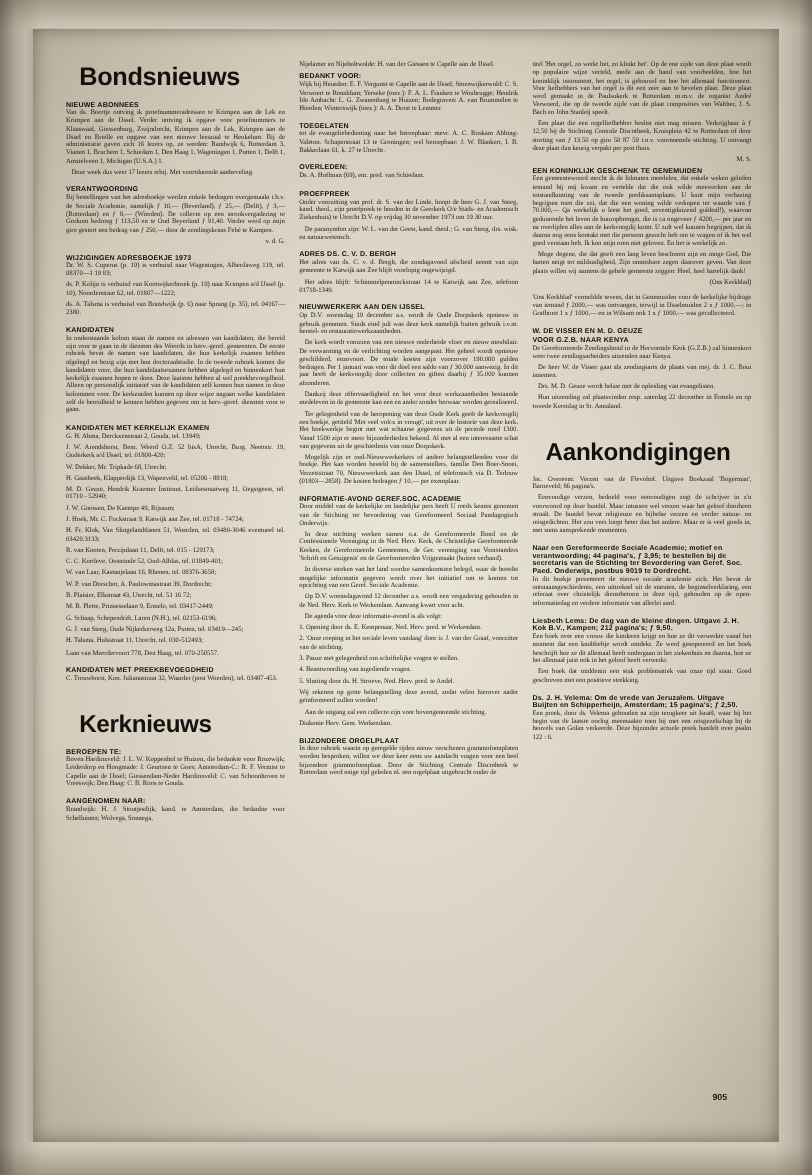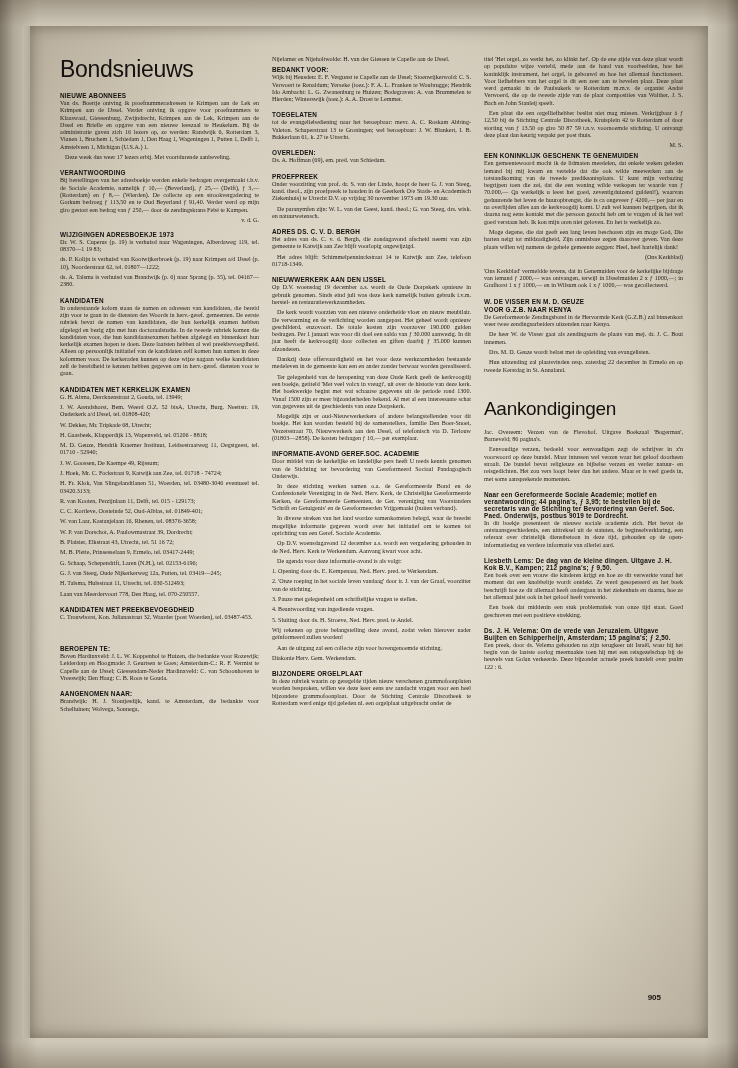--- a/index.html
+++ b/index.html
@@ -40,27 +40,27 @@
   }
 
   .cols{
     position:absolute;left:60px;top:56px;width:625px;height:960px;
     display:flex;gap:13px;
   }
   .col{width:199px;position:relative;}
 
   h1.sect{
     font-family:"Liberation Sans", sans-serif;
-    font-weight:400;
+    font-weight:700;
     font-size:23px;
     letter-spacing:-0.3px;
-    margin:0 0 9px 0;
+    margin:0 0 9px 12px;
     color:#14110e;
   }
-  h1.sect.small{font-size:19px;}
+  h1.sect.small{font-size:22px;}
   .blk{margin-bottom:8px;}
   .hd{
     font-family:"Liberation Sans", sans-serif;
     font-size:6.4px;font-weight:700;letter-spacing:0.2px;
     text-transform:uppercase;margin:0 0 1px 0;color:#14110e;
   }
   .hd.mix{text-transform:none;}
   p.tx{
     margin:0 0 3px 0;
     font-size:6.1px;
@@ -137,20 +137,21 @@
         <p class="tx">H. Talsma, Hulsstraat 11, Utrecht, tel. 030-512493;</p>
         <p class="tx">Laan van Meerdervoort 778, Den Haag, tel. 070-250557.</p>
       </div>
 
       <div class="blk">
         <div class="hd">KANDIDATEN MET PREEKBEVOEGDHEID</div>
         <p class="tx">C. Trouwborst, Kon. Julianastraat 32, Waarder (post Woerden), tel. 03487-453.</p>
       </div>
 
       <div class="spacer16"></div>
+      <h1 class="sect small kerk-head">Kerknieuws</h1>
 
       <div class="blk">
         <div class="hd">BEROEPEN TE:</div>
         <p class="tx">Boven Hardinxveld: J. L. W. Koppenhol te Huizen, die bedankte voor Rozewijk; Leiderdorp en Hoogmade: J. Geurtsen te Goes; Amsterdam-C.: R. F. Vermist te Capelle aan de IJssel; Giessendam-Neder Hardinxveld: C. van Schoonhoven te Vreeswijk; Den Haag: C. B. Roos te Gouda.</p>
       </div>
 
       <div class="blk">
         <div class="hd">AANGENOMEN NAAR:</div>
         <p class="tx">Brandwijk: H. J. Stoutjesdijk, kand. te Amsterdam, die bedankte voor Schelluinen; Wolvega, Sonnega,</p>
       </div>

